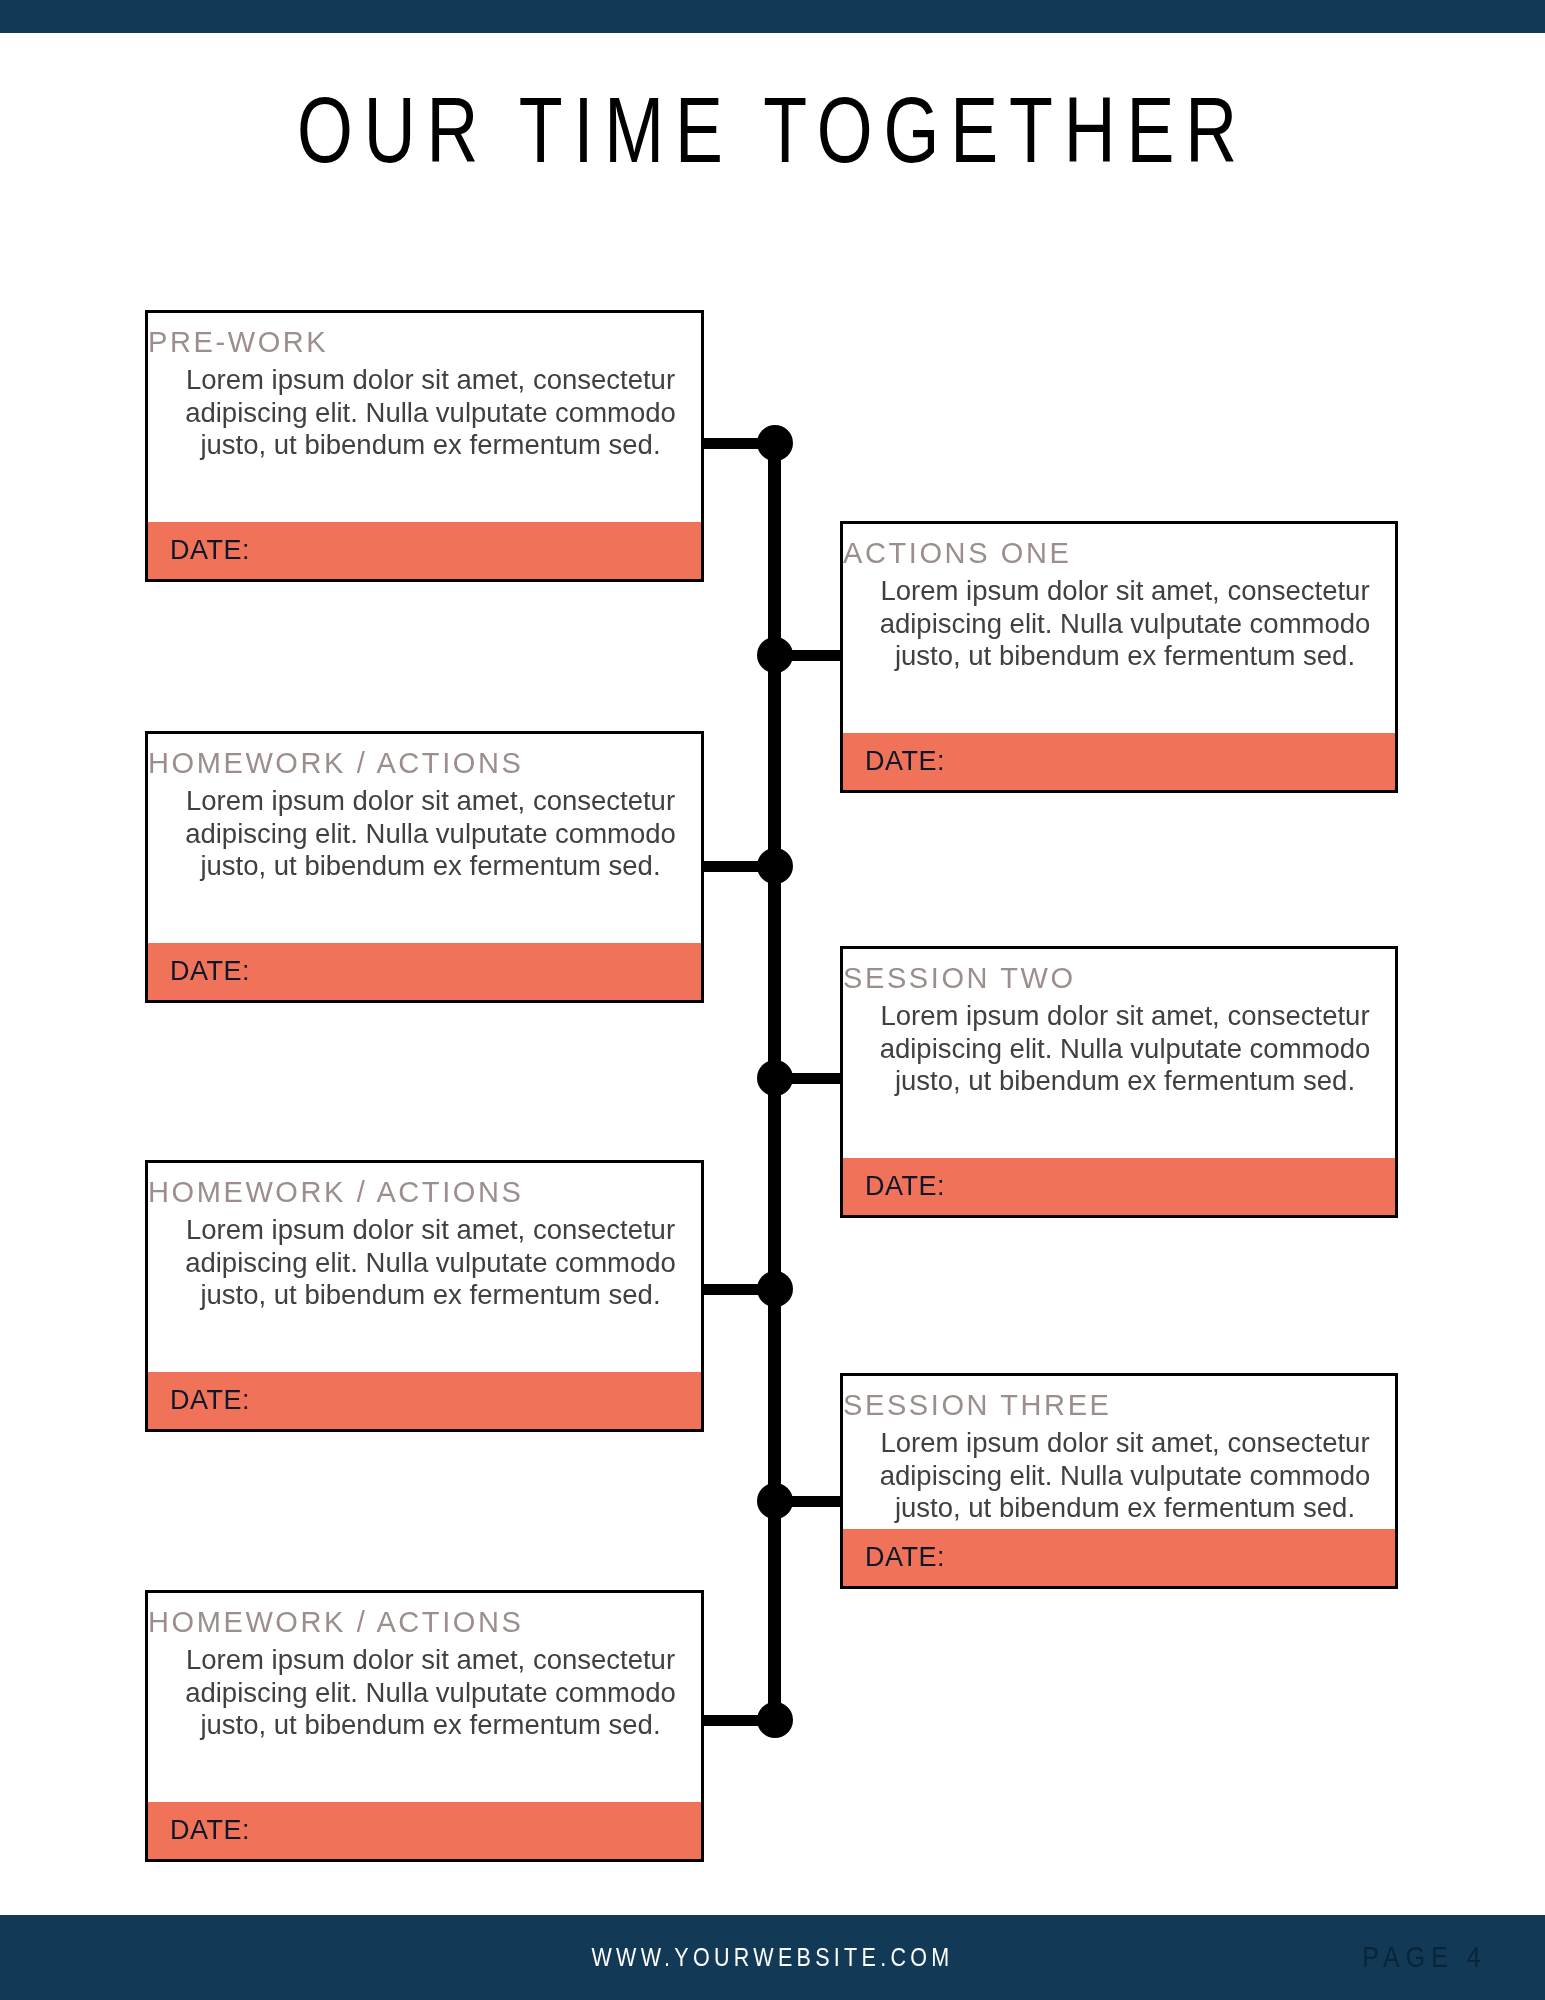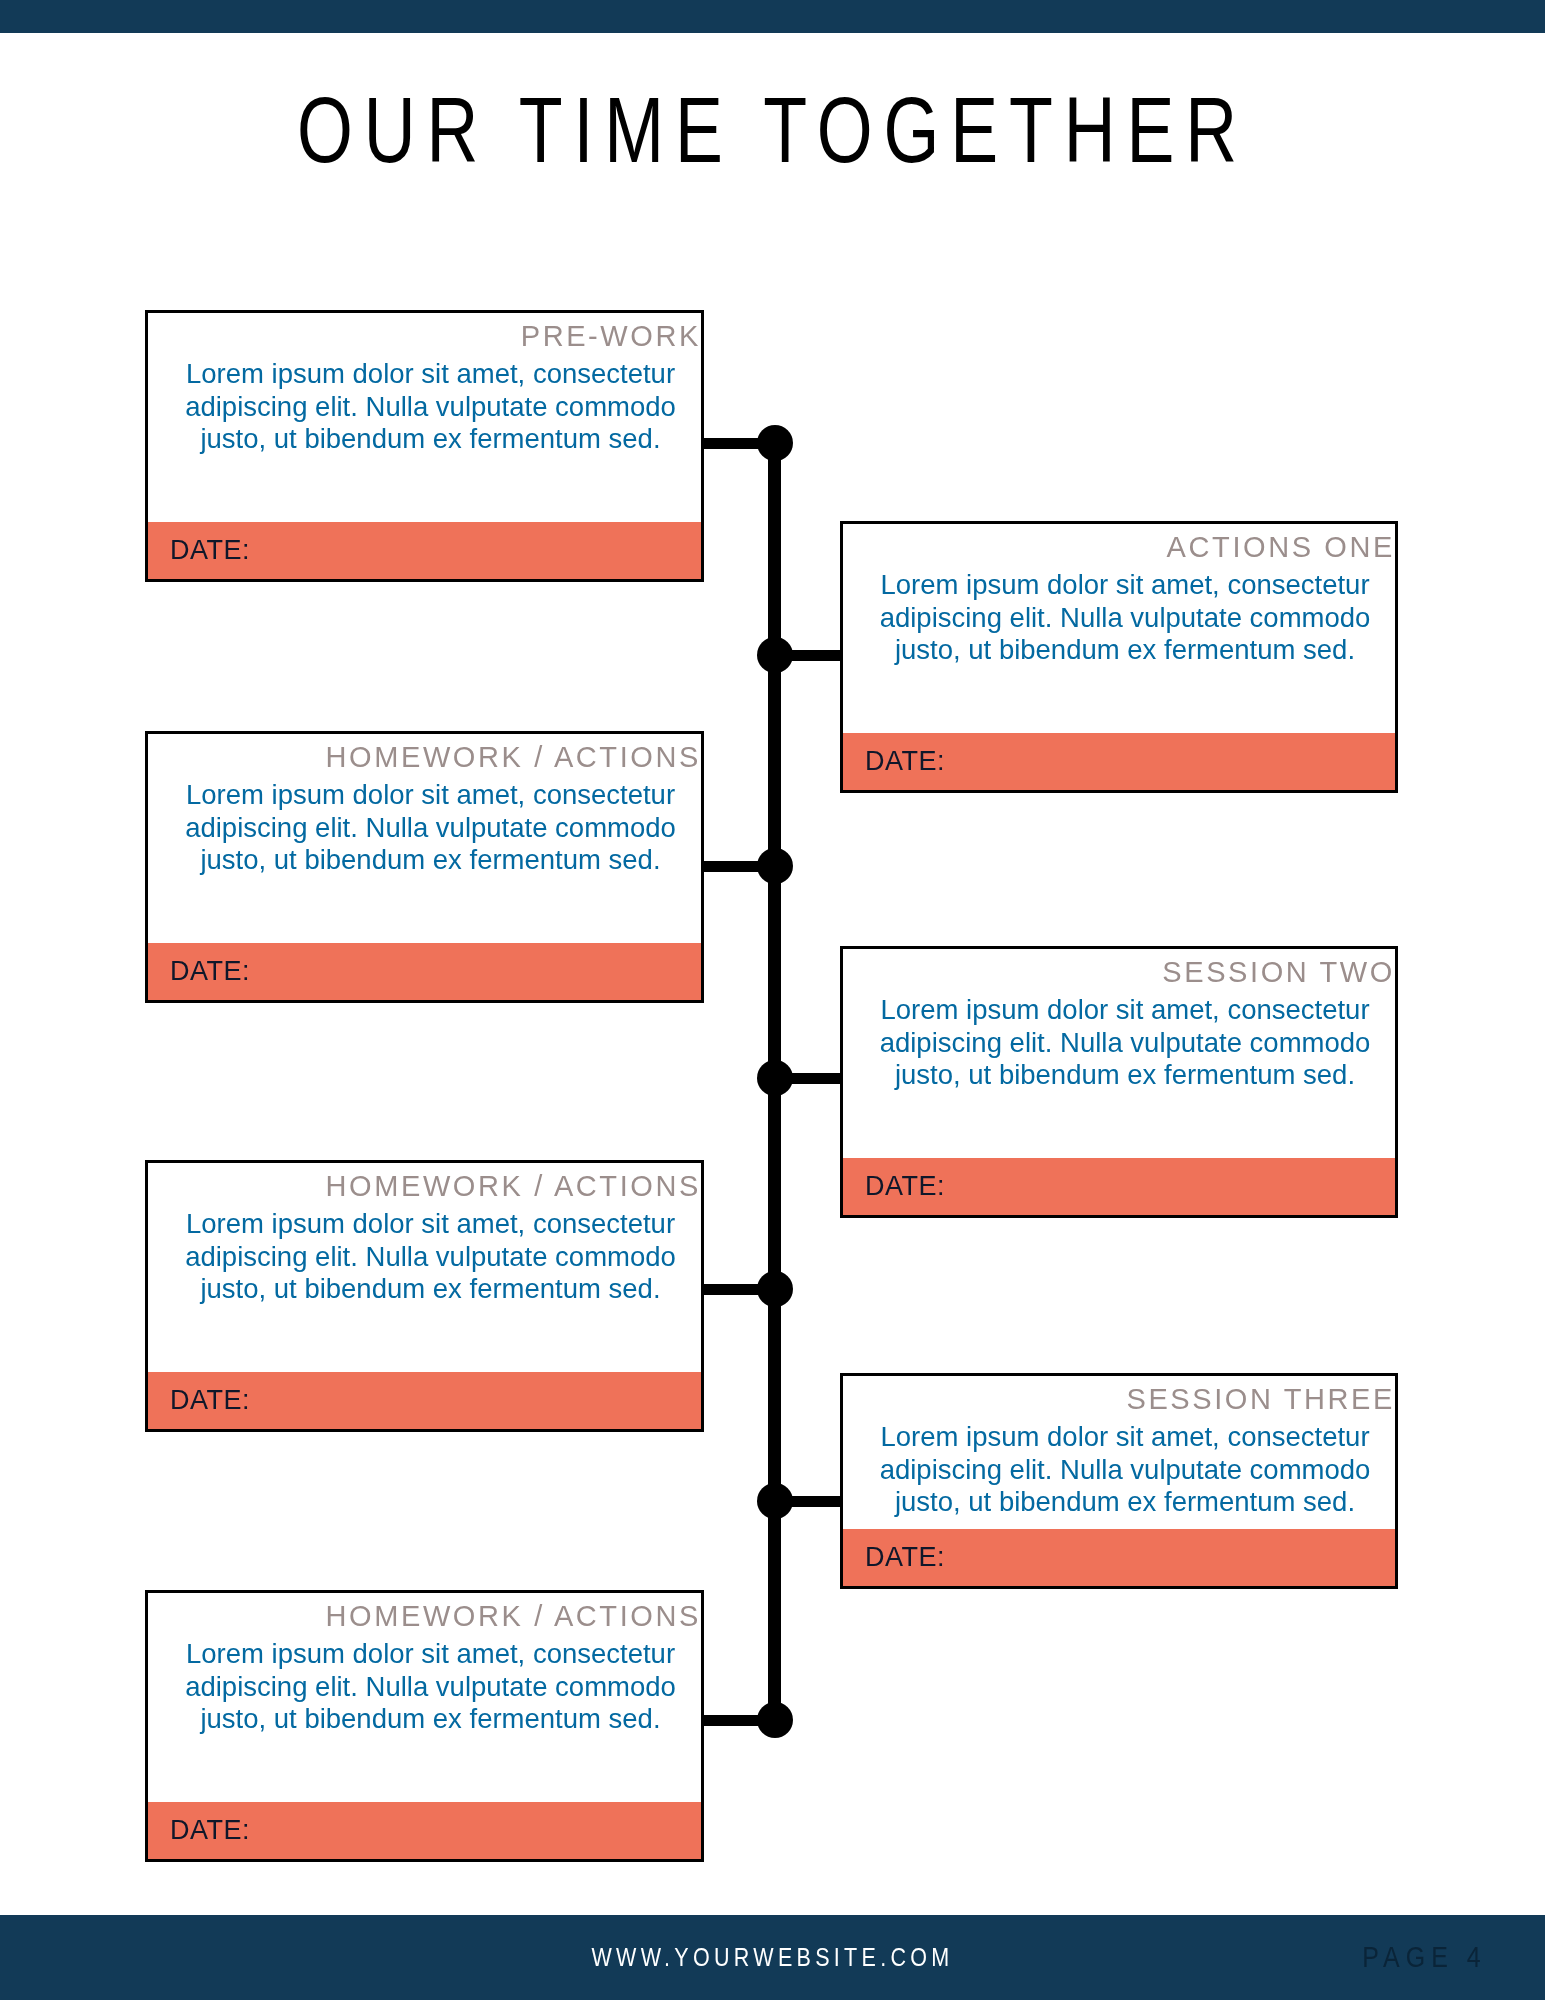--- a/index.html
+++ b/index.html
@@ -48,27 +48,27 @@
   .tl-arm{
     position:absolute;height:11px;background:#000000;
   }
 
   
   .card{
     position:absolute;border:3px solid #000000;background:#ffffff;
     box-sizing:border-box;
   }
   .card-head{
-    text-align:right;color:#9b8e8c;
+    text-align:left;color:#9b8e8c;
     font-size:29px;letter-spacing:2.6px;font-weight:400;
-    padding-top:8px;line-height:1.1;
+    padding-top:14px;line-height:1.1;
     font-family:"Liberation Sans",sans-serif;
   }
   .card-body{
-    text-align:center;color:#0369a1;font-size:27.5px;line-height:1.19;
+    text-align:center;color:#404040;font-size:27.5px;line-height:1.19;
     padding:5px 16px 10px 16px;font-weight:400;
     font-family:"Liberation Sans",sans-serif;
     margin-left:12px;
   }
   .card-date{
     position:absolute;left:0;right:0;bottom:0;height:57px;
     background:#ef7259;display:flex;align-items:center;
     padding-left:22px;box-sizing:border-box;
     color:#0f172a;font-size:27px;letter-spacing:.5px;
   }

